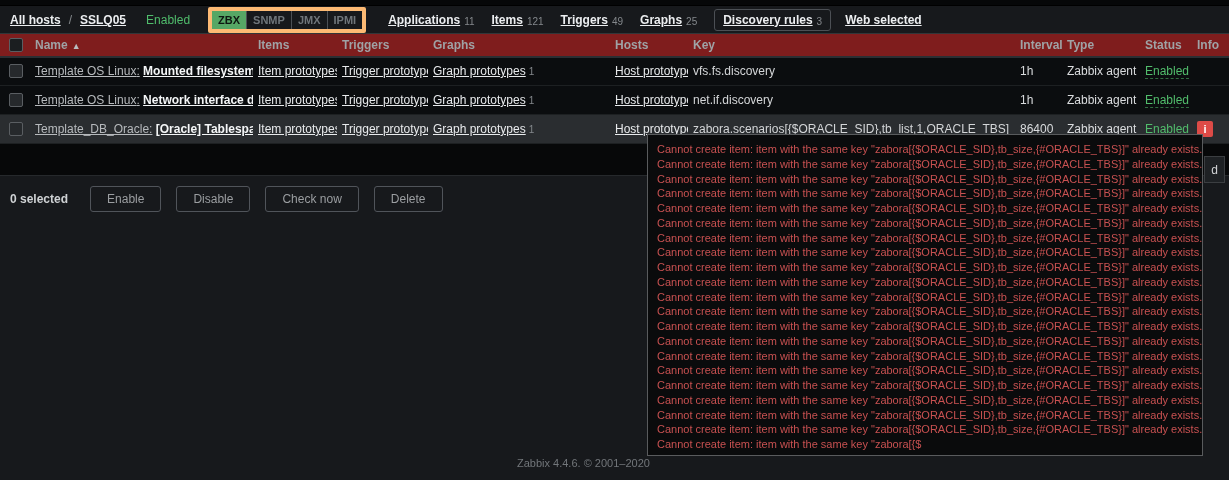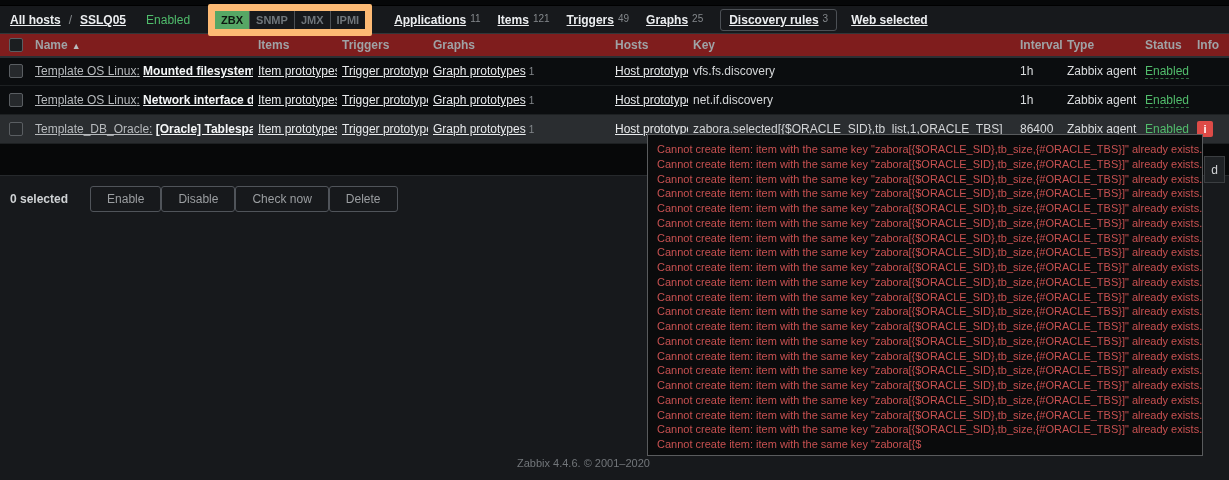--- a/index.html
+++ b/index.html
@@ -10,25 +10,25 @@
     font-family:"Liberation Sans", sans-serif;
     font-size:12px; color:#dadcde;
   }
   .top-strip { height:6px; background:#060708; border-bottom:1px solid #000; }
 
   
   .crumb-bar { display:flex; align-items:center; height:27px; padding-left:10px; }
   .crumb-link { color:#eceef0; font-weight:700; text-decoration:underline; cursor:pointer; }
   .crumb-sep { color:#85898c; margin:0 8px; }
   .host-status { color:#50bd6c; margin-left:20px; }
-  .iface-badges { display:inline-flex; margin-left:18px; border:7px solid #fdba74; border-radius:2px; overflow:hidden; font-size:11px; font-weight:700; }
+  .iface-badges { display:inline-flex; margin-left:18px; border:4px solid #fdba74; border-radius:2px; overflow:hidden; font-size:11px; font-weight:700; }
   .iface-badges .badge { padding:3px 6px; color:#70767b; border-left:1px solid #4c5055; }
   .iface-badges .badge.on { background:#56a765; color:#0d1611; border-left:none; }
   .tabs { display:flex; align-items:center; margin-left:22px; }
-  .tab { display:flex; align-items:flex-start; margin-right:17px; cursor:pointer; }
+  .tab { display:flex; align-items:flex-end; margin-right:17px; cursor:pointer; }
   .tab-label { color:#eceef0; font-weight:700; text-decoration:underline; }
   .tab-count { font-size:10px; color:#84888c; margin-left:4px; }
   .tab.selected { border:1px solid #4c5055; border-radius:3px; padding:3px 8px; margin-right:14px; }
 
   
   table { width:1229px; border-collapse:collapse; table-layout:fixed; background:#0b0d0f; border-top:1px solid #323639; }
   th { font-weight:700; color:#9fa2a5; text-align:left; height:23px; padding:0 5px; font-size:12px; background:#7f1d1d; border-bottom:2px solid #2c2f33; }
   td { height:29px; padding:0 5px; font-size:12px; color:#dadcde; border-bottom:1px solid #1d2022; background:#0b0d0f; white-space:nowrap; overflow:hidden; }
   tr.hover td { background:#2a2d30; }
   .cb { width:14px; height:14px; border:1px solid #5a5e62; border-radius:2px; background:#26292c; margin-left:4px; cursor:pointer; }
@@ -39,21 +39,21 @@
   .proto-link { color:#e8eaec; text-decoration:underline; cursor:pointer; }
   .count { font-size:10px; color:#84888c; margin-left:3px; }
   .key-text { color:#d4d6d8; }
   .status-link { color:#52bd6c; border-bottom:1px dashed rgba(82,189,108,.55); cursor:pointer; }
   .info-icon { display:inline-block; width:16px; height:16px; background:#dd4b47; border-radius:2px; color:#fff; font-weight:700; text-align:center; line-height:16px; font-size:11px; cursor:pointer; }
   .empty-band { height:32px; background:#070809; border-bottom:1px solid #26292c; }
 
   
   .action-bar { display:flex; align-items:center; padding:10px 0 0 10px; }
   .selected-count { color:#cfd2d4; font-weight:700; margin-right:22px; }
-  .act-btn { background:transparent; border:1px solid #50545a; color:#9b9ea1; border-radius:3px; padding:5px 16px; font-size:12px; font-family:"Liberation Sans",sans-serif; cursor:pointer; }
+  .act-btn { background:transparent; border:1px solid #50545a; color:#9b9ea1; border-radius:3px; padding:5px 16px; font-size:12px; font-family:"Liberation Sans",sans-serif; margin-right:15px; cursor:pointer; }
 
   
   .footer { position:absolute; left:517px; top:457px; color:#72767a; font-size:11px; white-space:nowrap; }
 
   
   .error-popup { position:absolute; left:647px; top:134px; width:556px; height:322px; background:#0a0b0c; border:1px solid #595b5d; padding:7px 9px; overflow:hidden; z-index:5; }
   .err-line { color:#c85151; font-size:11px; line-height:14.75px; white-space:nowrap; }
 
   .fragment { position:absolute; left:1204px; top:156px; width:21px; height:27px; background:#1e2124; border:1px solid #3b3e41; color:#d2d4d6; font-size:12px; display:flex; align-items:center; justify-content:center; z-index:4; }
 </style>
@@ -173,21 +173,21 @@
           <div class="cb"></div>
         </td>
       <td>
         <span class="tmpl-link">Template_DB_Oracle</span><span class="tmpl-link">:</span>
         <span class="name-link">[Oracle] Tablespaces</span>
       </td>
       <td><span class="proto-link">Item prototypes</span></td>
       <td><span class="proto-link">Trigger prototypes</span></td>
       <td><span class="proto-link">Graph prototypes</span><span class="count">1</span></td>
       <td><span class="proto-link">Host prototypes</span></td>
-      <td><span class="key-text">zabora.selected[{$ORACLE_SID},tb_list,1,ORACLE_TBS]</span></td>
+      <td><span class="key-text">zabora.scenarios[{$ORACLE_SID},tb_list,1,ORACLE_TBS]</span></td>
       <td>86400</td>
       <td>Zabbix agent</td>
       <td><span class="status-link">Enabled</span></td>
       <td><span class="info-icon">i</span></td>
     </tr>
   </tbody>
 </table>
 <div class="empty-band"></div>
 
 <div class="action-bar">

